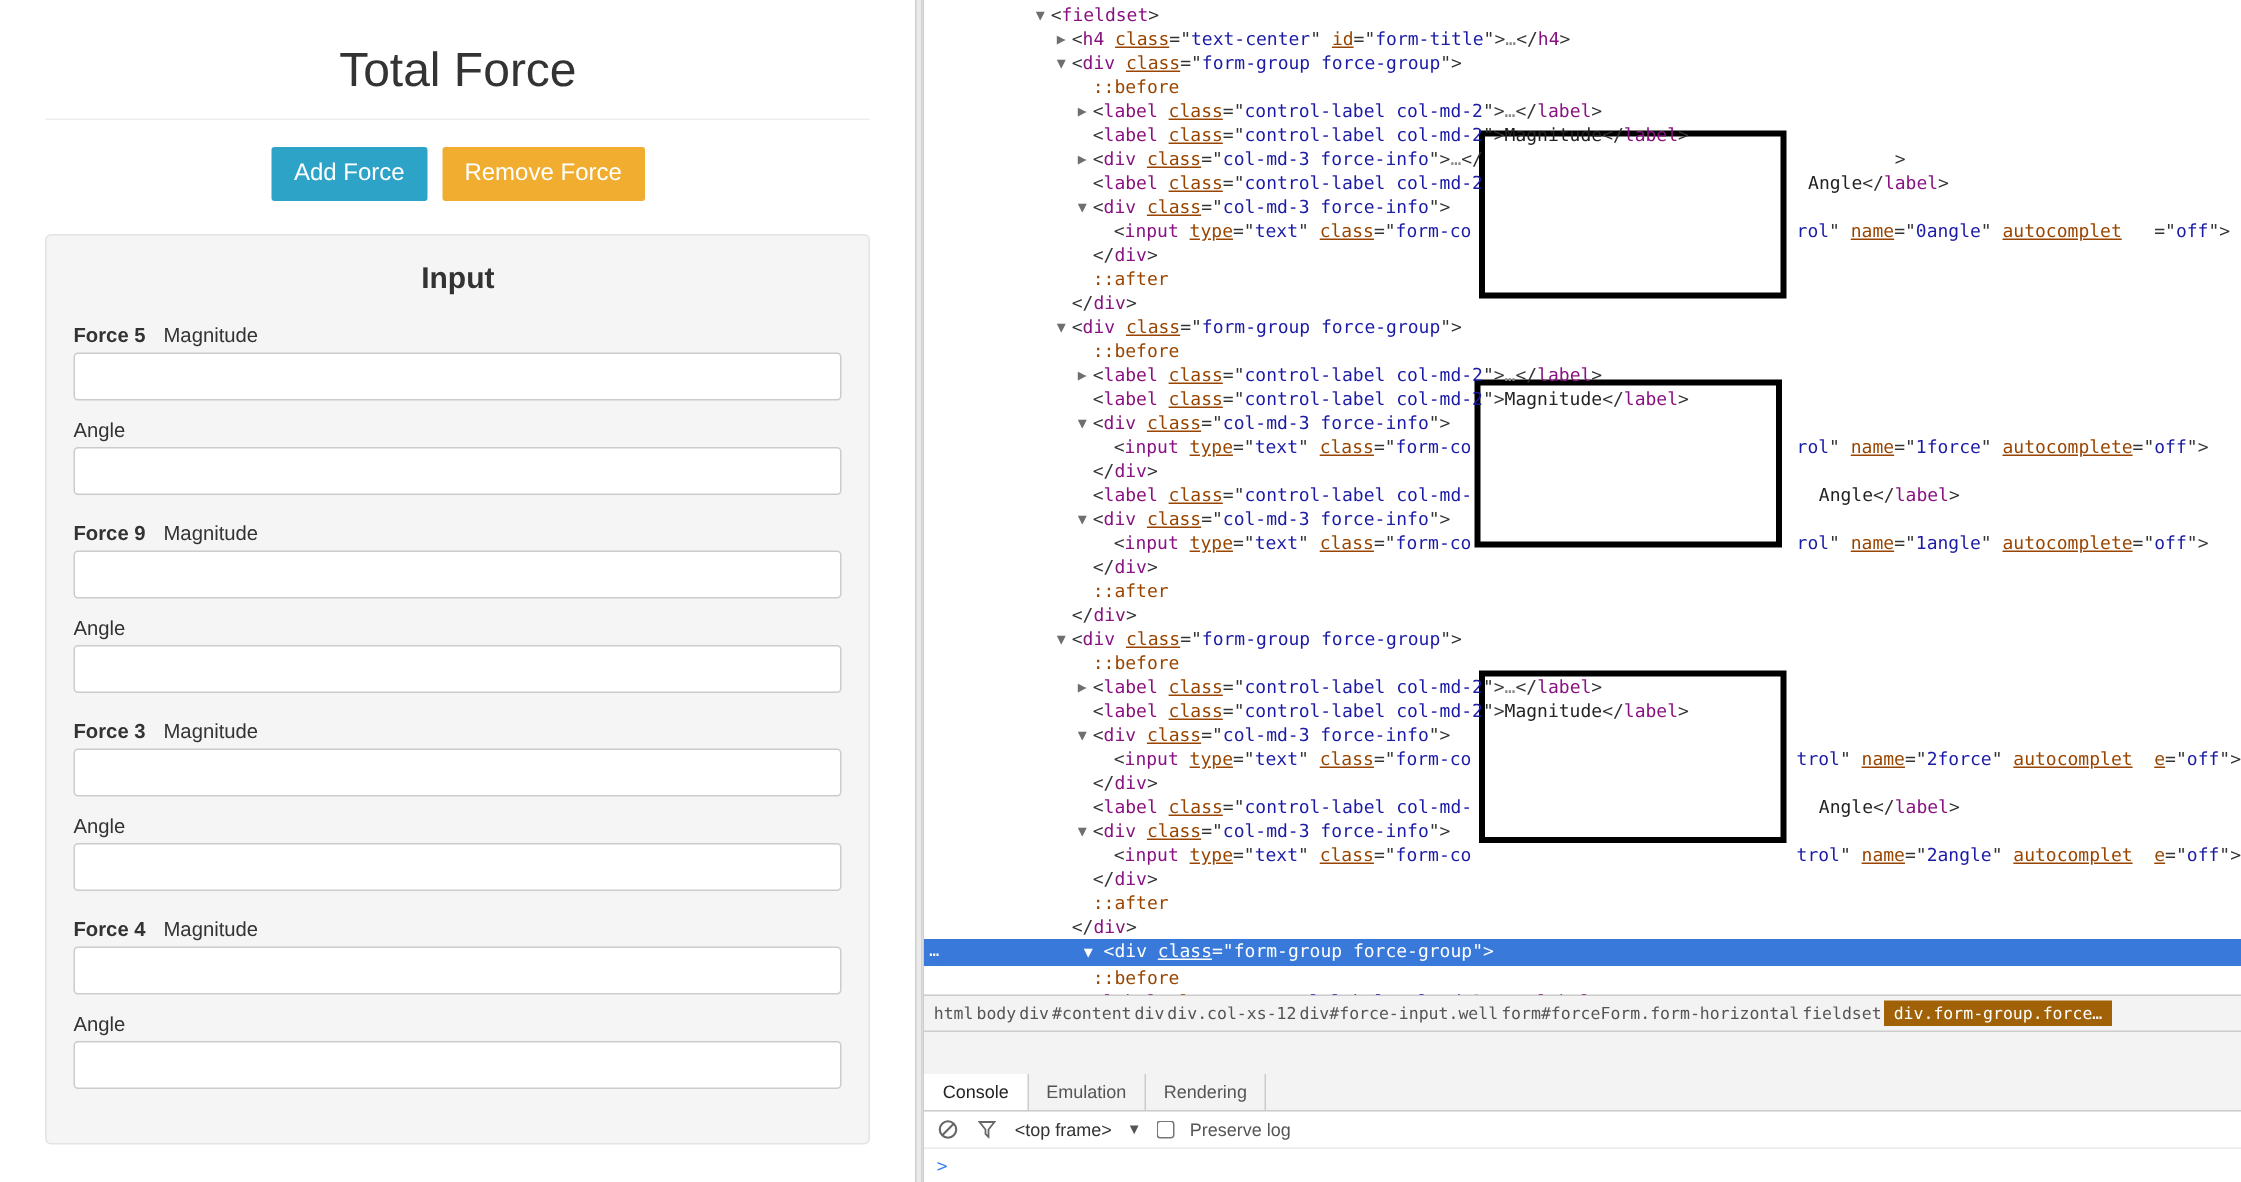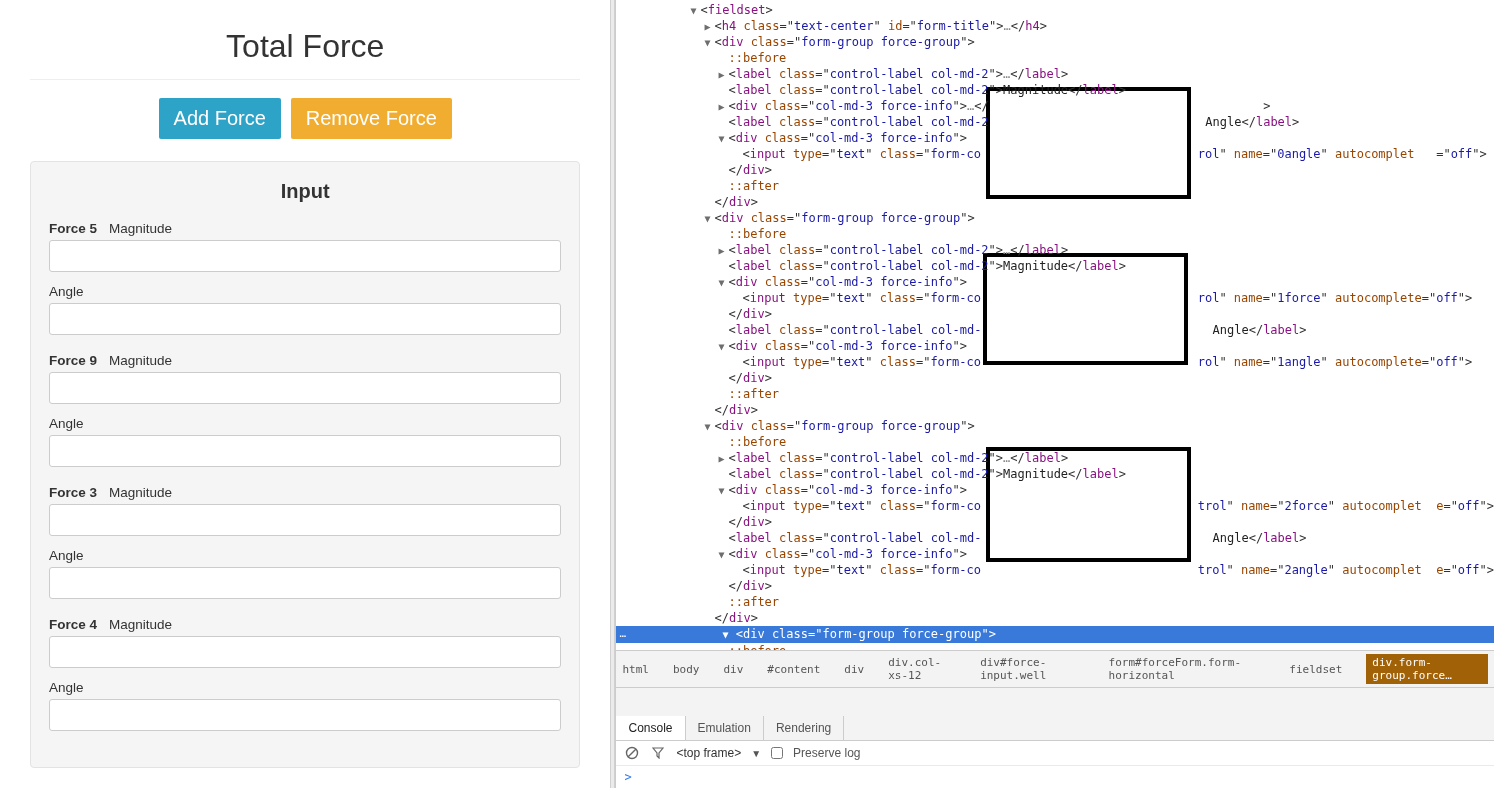--- a/index.html
+++ b/index.html
@@ -4,45 +4,45 @@
 <style>
 * { box-sizing: border-box; margin: 0; padding: 0; }
 body { font-family: "Helvetica Neue", Helvetica, Arial, sans-serif; font-size: 14px; color: #333; }
 .container { display: flex; height: 788px; width: 1494px; overflow: hidden; }
 .left-pane { width: 794px; padding: 10px 30px; overflow-y: auto; }
 .right-pane { flex: 1; display: flex; flex-direction: column; background: #fff; border-left: 1px solid #ccc; }
 .separator-bar { width: 6px; background: #eceaea; border-left: 1px solid #d0d0d0; border-right: 1px solid #d0d0d0; }
 h1.page-title { font-size: 32px; font-weight: 400; color: #333; text-align: center; padding: 18px 0 14px; }
 hr.title-sep { border: none; border-top: 1px solid #eee; margin-bottom: 18px; }
 .btn-row { text-align: center; margin-bottom: 22px; }
-.btn { display: inline-block; padding: 9px 15px; font-size: 20px; color: #fff; border: none; cursor: pointer; border-radius: 2px; text-align: center; }
+.btn { display: inline-block; padding: 9px 15px; font-size: 16px; color: #fff; border: none; cursor: pointer; border-radius: 2px; text-align: center; }
 .btn-add { background: #2ea3c8; margin-right: 6px; }
 .btn-remove { background: #f0ad2f; }
 .well { background: #f5f5f5; border: 1px solid #e3e3e3; border-radius: 4px; padding: 18px; }
 .input-title { text-align: center; font-size: 20px; font-weight: 700; color: #333; margin-bottom: 18px; }
 .force-group { margin-bottom: 6px; }
 .row-label { display: flex; align-items: baseline; margin-bottom: 4px; }
 .force-name { font-weight: 700; font-size: 13.5px; color: #333; width: 60px; }
 .field-label { font-size: 13.5px; color: #333; }
 .form-control { width: 100%; height: 32px; padding: 6px 10px; font-size: 14px; border: 1px solid #ccc; border-radius: 3px; background: #fff; margin-bottom: 12px; }
 
 
 .elements-panel { flex: 1; overflow: auto; font-family: Menlo, Consolas, monospace; font-size: 12px; line-height: 16px; padding: 2px 0 0 0; white-space: nowrap; }
 .node { padding-left: 14px; position: relative; }
 .arrow { position: absolute; left: 2px; top: 1px; cursor: pointer; font-size: 10px; color: #6e6e6e; user-select: none; width: 10px; text-align: center; }
 .tag { color: #881280; }
-.attr-name { color: #994500; }
+.attr-name { color: #994500; text-decoration: underline; }
 .attr-val { color: #1a1aa6; }
 .text-node { color: #222; }
 .pseudo { color: #994500; padding-left: 14px; }
 .ellipsis { color: #888; }
 .highlight-row { background: #3879d9; color: #fff; }
 .highlight-row .tag, .highlight-row .attr-name, .highlight-row .attr-val, .highlight-row .arrow { color: #fff; }
 .hl-indent { display: inline-block; width: 106px; }
-.crumb-bar { border-top: 1px solid #ccc; background: #f3f3f3; font-family: Menlo, Consolas, monospace; font-size: 11px; padding: 3px 6px; display: flex; gap: 24px; align-items: center; overflow: hidden; }
+.crumb-bar { border-top: 1px solid #ccc; background: #f3f3f3; font-family: Menlo, Consolas, monospace; font-size: 11px; padding: 3px 6px; display: flex; gap: 2px; align-items: center; overflow: hidden; }
 .crumb { color: #555; cursor: pointer; }
 .crumb.active { background: #a16207; color: #fff; padding: 2px 6px; }
 .tabs-bar { border-top: 1px solid #ccc; border-bottom: 1px solid #ccc; background: #f3f3f3; display: flex; font-size: 12px; }
 .tab { padding: 5px 12px; border-right: 1px solid #ccc; color: #555; cursor: pointer; margin-top: 28px; }
 .tab.active { background: #fff; color: #222; }
 .console-bar { display: flex; align-items: center; gap: 10px; padding: 4px 8px; border-bottom: 1px solid #eaeaea; font-size: 12px; color: #555; }
 .icon-btn { width: 16px; height: 16px; display: inline-flex; align-items: center; justify-content: center; color: #666; cursor: pointer; }
 .frame-select { border: none; background: none; font-size: 12px; color: #333; }
 .tri { font-size: 10px; color: #555; }
 .cb { width: 12px; height: 12px; }

